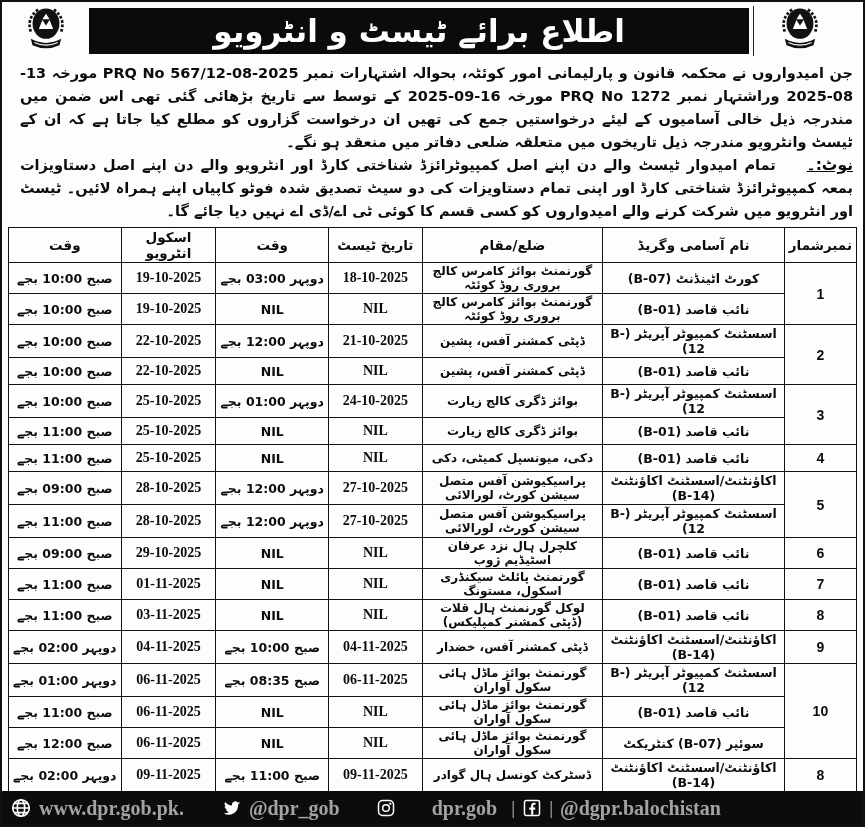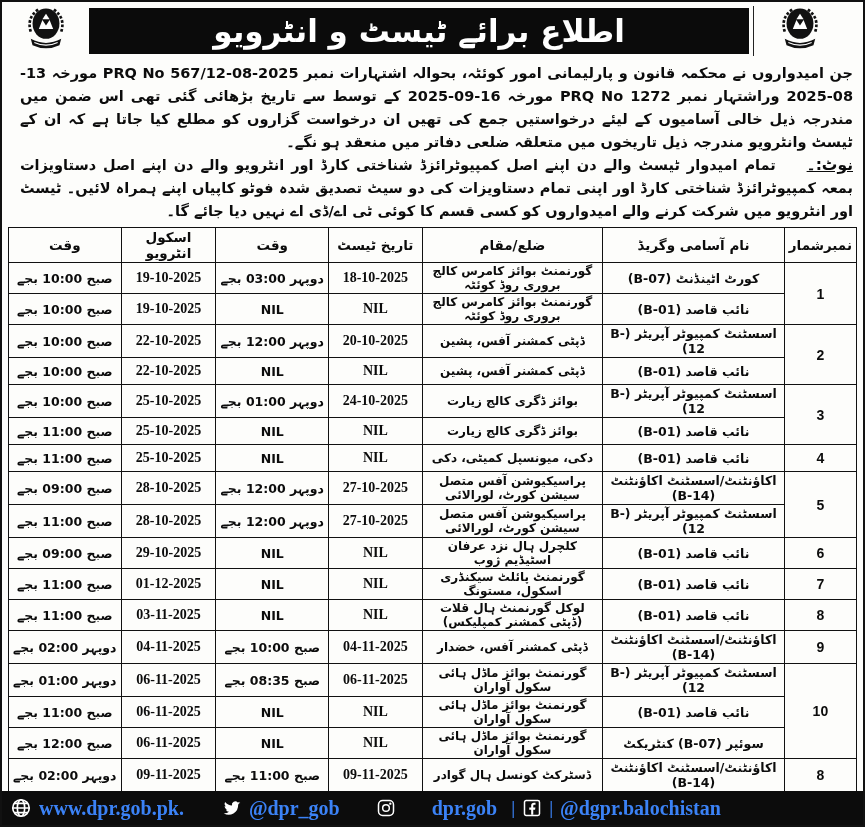--- a/index.html
+++ b/index.html
@@ -27,21 +27,21 @@
   table.sched th { font-size:13.5px; font-weight:bold; height:28px; }
   table.sched td { height:27px; font-weight:bold; }
   td.serial { font-size:14px; font-family:"Liberation Sans", sans-serif; width:41px; }
   th.h-serial { width:41px; font-size:12px; }
   td.post  { font-size:12.5px; width:205px; text-align:center; }
   td.loc   { font-size:12px; width:200px; }
   td.dt    { font-size:14px; font-family:Liberation Serif, serif; width:103px; }
   td.tm    { font-size:12.5px; width:100px; white-space:nowrap; }
   
   .social-bar {
-    position:absolute; left:0; right:0; bottom:0; height:34px; background:#0c0c0c; color:#3b82f6;
+    position:absolute; left:0; right:0; bottom:0; height:34px; background:#0c0c0c; color:#a3a3a3;
     display:flex; align-items:center; gap:10px; padding:0 8px; font-weight:bold;
     font-family:"Liberation Serif", serif; font-size:20px;
   }
   .social-item { display:flex; align-items:center; gap:7px; }
   .social-item .glyph { display:flex; align-items:center; }
   .sep-bracket { font-size:18px; opacity:.9; }
   .gap1{ margin-left:28px; } .gap2{ margin-left:26px;gap:36px; } .gap3{ margin-left:4px; }
   svg .wh { stroke:#fff; fill:none; stroke-width:1.8; }
 </style>
 </head>
@@ -114,21 +114,21 @@
           <td class="loc">گورنمنٹ بوائز کامرس کالج بروری روڈ کوئٹہ</td>
           <td class="dt">NIL</td>
           <td class="tm">NIL</td>
           <td class="dt">19-10-2025</td>
           <td class="tm">صبح 10:00 بجے</td>
         </tr>
         <tr>
           <td class="serial" rowspan="2">2</td>
           <td class="post">اسسٹنٹ کمپیوٹر آپریٹر (B-12)</td>
           <td class="loc">ڈپٹی کمشنر آفس، پشین</td>
-          <td class="dt">20-10-2025</td>
+          <td class="dt">21-10-2025</td>
           <td class="tm">دوپہر 12:00 بجے</td>
           <td class="dt">22-10-2025</td>
           <td class="tm">صبح 10:00 بجے</td>
         </tr>
         <tr>
           <td class="post">نائب قاصد (B-01)</td>
           <td class="loc">ڈپٹی کمشنر آفس، پشین</td>
           <td class="dt">NIL</td>
           <td class="tm">NIL</td>
           <td class="dt">22-10-2025</td>
@@ -185,21 +185,21 @@
           <td class="tm">NIL</td>
           <td class="dt">29-10-2025</td>
           <td class="tm">صبح 09:00 بجے</td>
         </tr>
         <tr>
           <td class="serial" rowspan="1">7</td>
           <td class="post">نائب قاصد (B-01)</td>
           <td class="loc">گورنمنٹ پائلٹ سیکنڈری اسکول، مستونگ</td>
           <td class="dt">NIL</td>
           <td class="tm">NIL</td>
-          <td class="dt">01-12-2025</td>
+          <td class="dt">01-11-2025</td>
           <td class="tm">صبح 11:00 بجے</td>
         </tr>
         <tr>
           <td class="serial" rowspan="1">8</td>
           <td class="post">نائب قاصد (B-01)</td>
           <td class="loc">لوکل گورنمنٹ ہال قلات (ڈپٹی کمشنر کمپلیکس)</td>
           <td class="dt">NIL</td>
           <td class="tm">NIL</td>
           <td class="dt">03-11-2025</td>
           <td class="tm">صبح 11:00 بجے</td>

